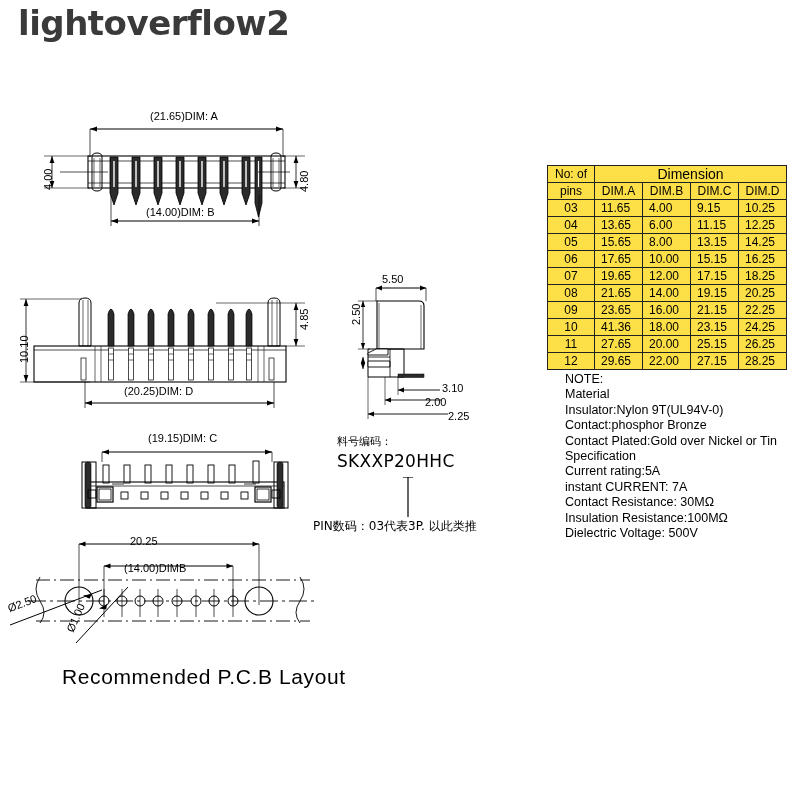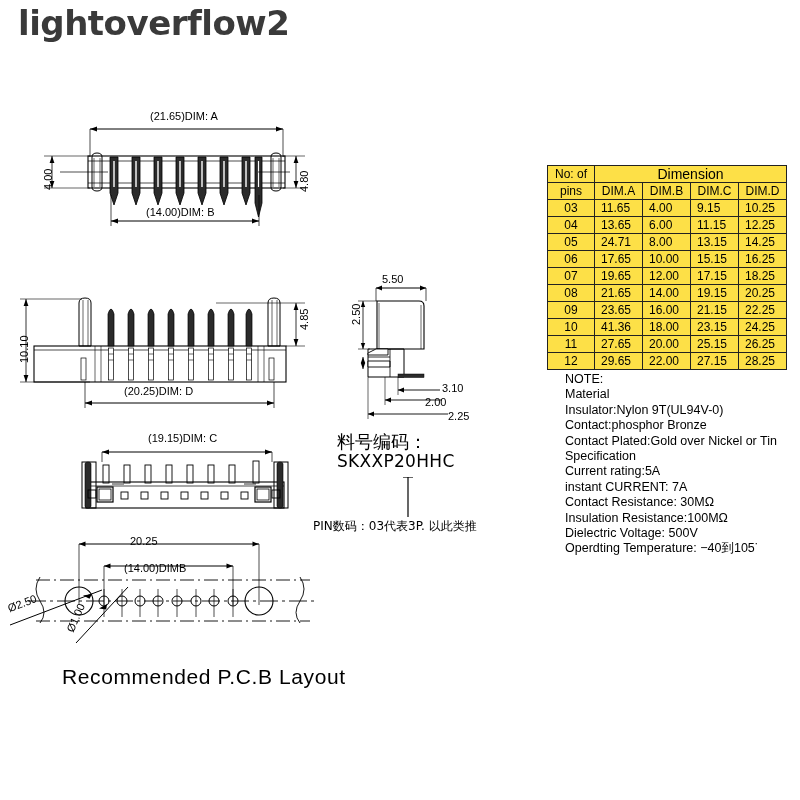--- a/index.html
+++ b/index.html
@@ -37,21 +37,21 @@
   #spec-table th.dimhead{font-size:14px;}
   #spec-table td.val{text-align:left;padding-left:6px;}
 
   
   #notes{left:565px;top:372px;width:235px;}
   #notes div{font-size:12.5px;line-height:15.4px;white-space:nowrap;
     font-family:"Liberation Sans",sans-serif;}
 
   
   #partno{left:337px;top:432px;}
-  #partno .cn{font-size:18px;line-height:19px;white-space:nowrap;
+  #partno .cn{font-size:11px;line-height:19px;white-space:nowrap;
     font-family:"DejaVu Sans","Liberation Sans",sans-serif;}
   #partno .code{font-size:17px;line-height:20px;letter-spacing:0.3px;}
   #pinnote{left:313px;top:518px;font-size:12px;white-space:nowrap;
     font-family:"DejaVu Sans","Liberation Sans",sans-serif;}
 
   #pcb-caption{left:62px;top:665px;font-size:21px;letter-spacing:0.6px;
     font-family:"Liberation Sans",sans-serif;white-space:nowrap;}
 </style>
 </head>
 <body>
@@ -449,21 +449,21 @@
         </tr>
         <tr>
           <td class="pincol">04</td>
           <td class="val">13.65</td>
           <td class="val">6.00</td>
           <td class="val">11.15</td>
           <td class="val">12.25</td>
         </tr>
         <tr>
           <td class="pincol">05</td>
-          <td class="val">24.71</td>
+          <td class="val">15.65</td>
           <td class="val">8.00</td>
           <td class="val">13.15</td>
           <td class="val">14.25</td>
         </tr>
         <tr>
           <td class="pincol">06</td>
           <td class="val">17.65</td>
           <td class="val">10.00</td>
           <td class="val">15.15</td>
           <td class="val">16.25</td>
@@ -519,14 +519,13 @@
     <div>Material</div>
     <div>Insulator:Nylon 9T(UL94V-0)</div>
     <div>Contact:phosphor Bronze</div>
     <div>Contact Plated:Gold over Nickel or Tin</div>
     <div>Specification</div>
     <div>Current rating:5A</div>
     <div>instant CURRENT: 7A</div>
     <div>Contact Resistance: 30MΩ</div>
     <div>Insulation Resistance:100MΩ</div>
     <div>Dielectric Voltage: 500V</div>
-    <div>Operdting Temperature: −40到105˙</div>
   </div>
 
 </body></html>

